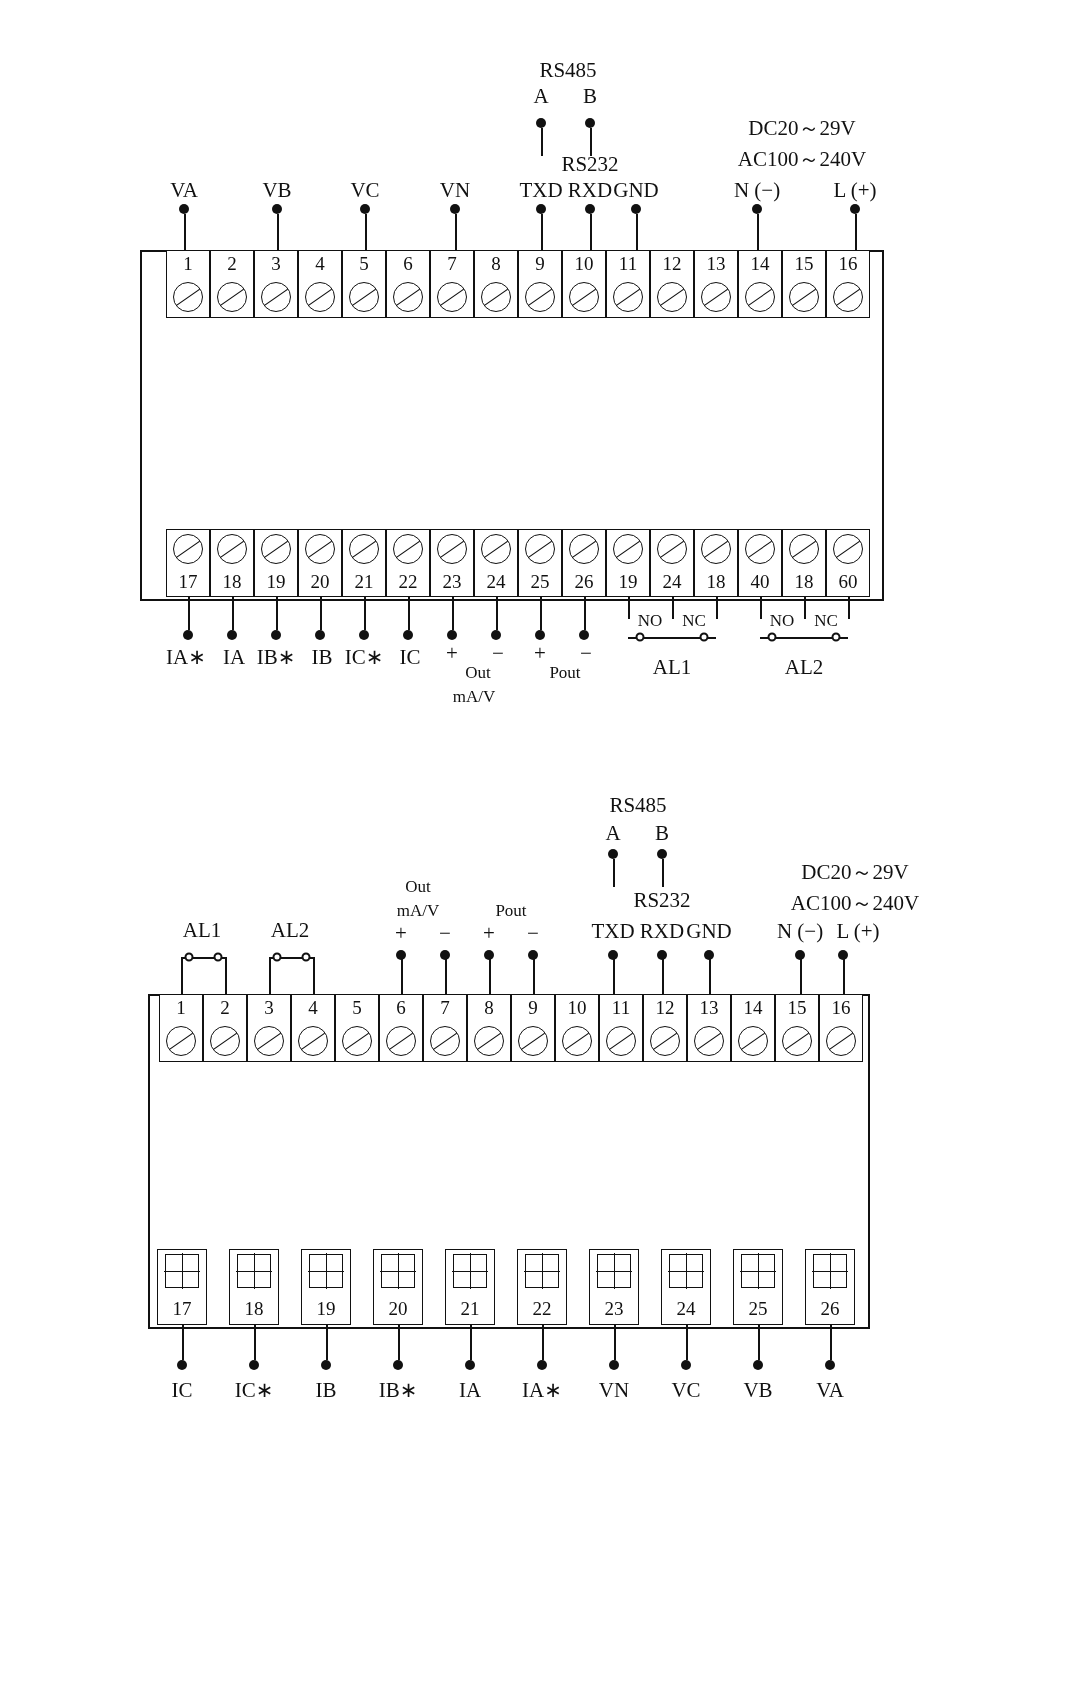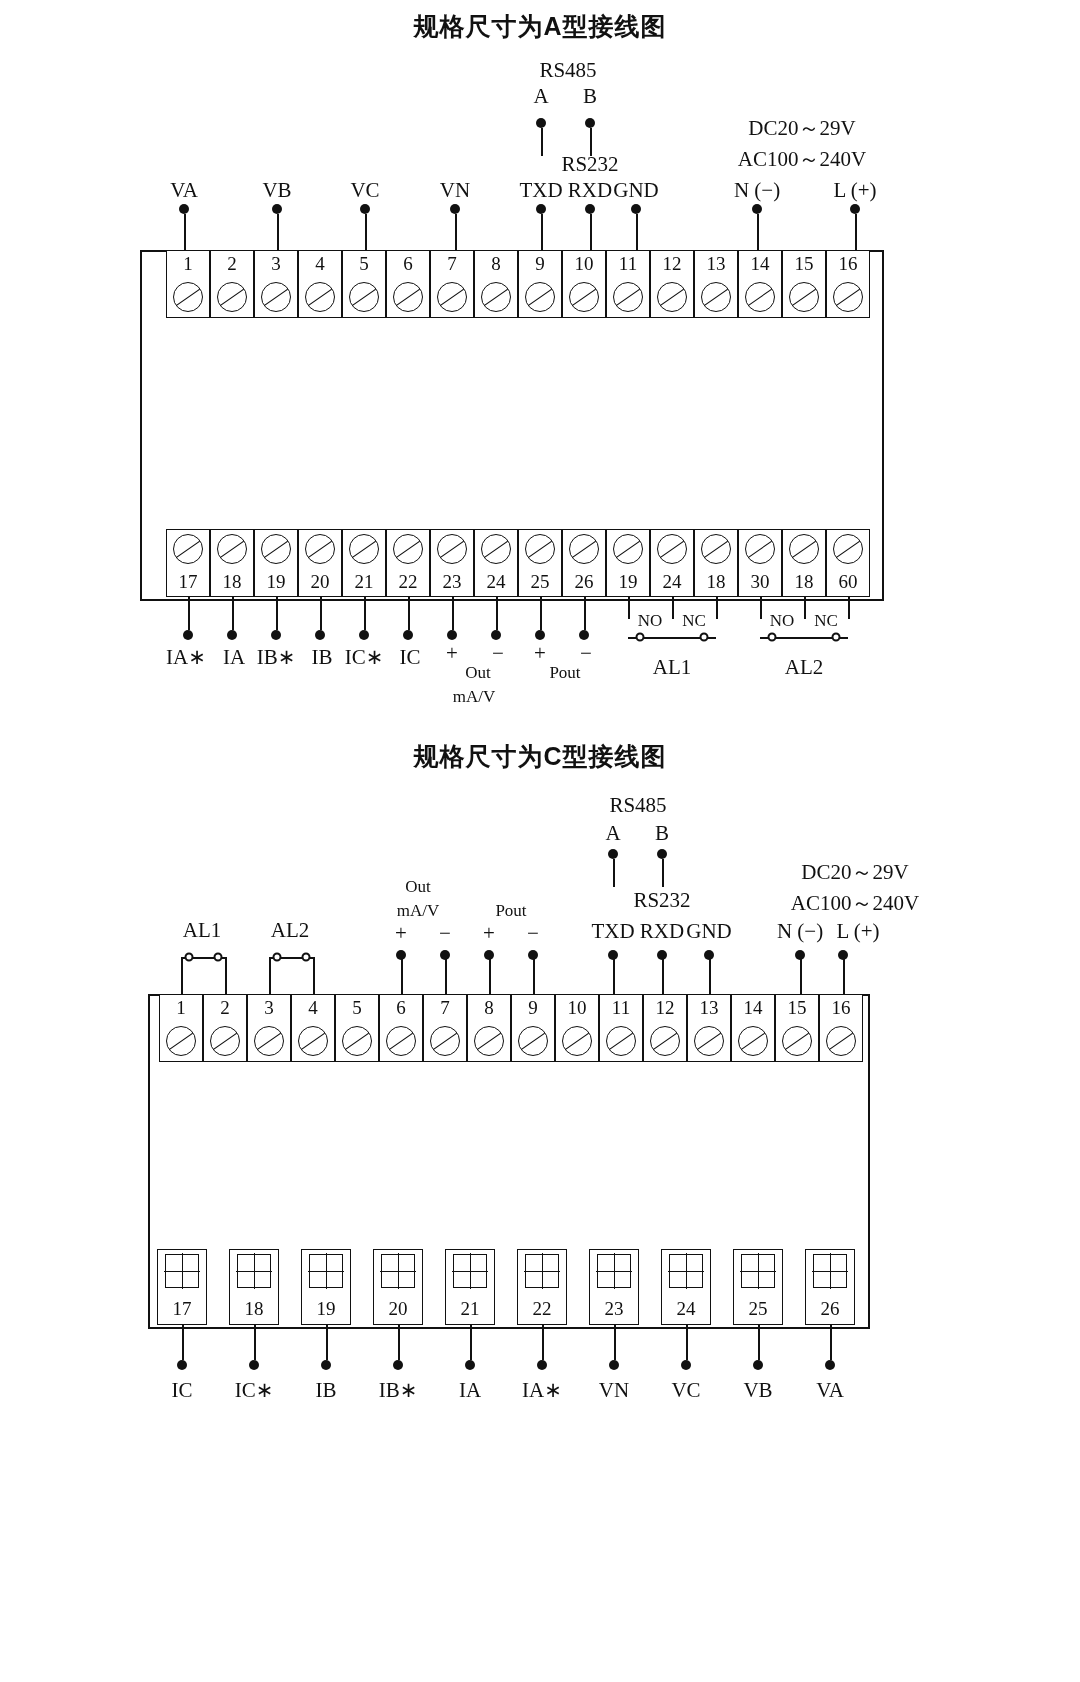--- a/index.html
+++ b/index.html
@@ -30,21 +30,20 @@
   .dot{position:absolute;width:10px;height:10px;border-radius:50%;background:#111;transform:translateX(-50%);}
   .odot{position:absolute;width:9px;height:9px;border-radius:50%;border:2px solid #111;background:#fff;transform:translate(-50%,-50%);box-sizing:border-box;}
 
   .note{position:absolute;font-family:"Liberation Sans",sans-serif;font-size:23px;line-height:1.55;color:#111;}
 </style>
 </head>
 <body>
 
 <div class="page">
 
-  <div class="title" style="top:10px;">规格尺寸为A型接线图</div>
 
   <div class="lbl c" style="left:568px;top:58px;">RS485</div>
   <div class="lbl c" style="left:541px;top:84px;">A</div>
   <div class="lbl c" style="left:590px;top:84px;">B</div>
   <div class="dot" style="left:541px;top:118px;"></div>
   <div class="dot" style="left:590px;top:118px;"></div>
   <div class="vw" style="left:541px;top:128px;height:28px;"></div>
   <div class="vw" style="left:590px;top:128px;height:28px;"></div>
 
   <div class="lbl c" style="left:590px;top:152px;">RS232</div>
@@ -198,21 +197,21 @@
     <div class="cell" style="width:44px;height:68px;">
       <div class="screw" style="width:30px;height:30px;top:calc(50% - 14px);"></div>
       <div class="num" style="bottom:3px;">24</div>
     </div>
     <div class="cell" style="width:44px;height:68px;">
       <div class="screw" style="width:30px;height:30px;top:calc(50% - 14px);"></div>
       <div class="num" style="bottom:3px;">18</div>
     </div>
     <div class="cell" style="width:44px;height:68px;">
       <div class="screw" style="width:30px;height:30px;top:calc(50% - 14px);"></div>
-      <div class="num" style="bottom:3px;">30</div>
+      <div class="num" style="bottom:3px;">40</div>
     </div>
     <div class="cell" style="width:44px;height:68px;">
       <div class="screw" style="width:30px;height:30px;top:calc(50% - 14px);"></div>
       <div class="num" style="bottom:3px;">18</div>
     </div>
     <div class="cell" style="width:44px;height:68px;">
       <div class="screw" style="width:30px;height:30px;top:calc(50% - 14px);"></div>
       <div class="num" style="bottom:3px;">60</div>
     </div>
   </div>
@@ -266,21 +265,20 @@
   <div class="vw" style="left:760px;top:597px;height:22px;"></div>
   <div class="vw" style="left:804px;top:597px;height:22px;"></div>
   <div class="vw" style="left:848px;top:597px;height:22px;"></div>
   <div class="lbl c small" style="left:782px;top:611px;">NO</div>
   <div class="lbl c small" style="left:826px;top:611px;">NC</div>
   <div class="hw" style="left:760px;top:637px;width:88px;"></div>
   <div class="odot" style="left:772px;top:637px;"></div>
   <div class="odot" style="left:836px;top:637px;"></div>
   <div class="lbl c" style="left:804px;top:655px;">AL2</div>
 
-  <div class="title" style="top:740px;">规格尺寸为C型接线图</div>
 
   <div class="lbl c" style="left:638px;top:793px;">RS485</div>
   <div class="lbl c" style="left:613px;top:821px;">A</div>
   <div class="lbl c" style="left:662px;top:821px;">B</div>
   <div class="dot" style="left:613px;top:849px;"></div>
   <div class="dot" style="left:662px;top:849px;"></div>
   <div class="vw" style="left:613px;top:859px;height:28px;"></div>
   <div class="vw" style="left:662px;top:859px;height:28px;"></div>
   <div class="lbl c" style="left:662px;top:888px;">RS232</div>
 

